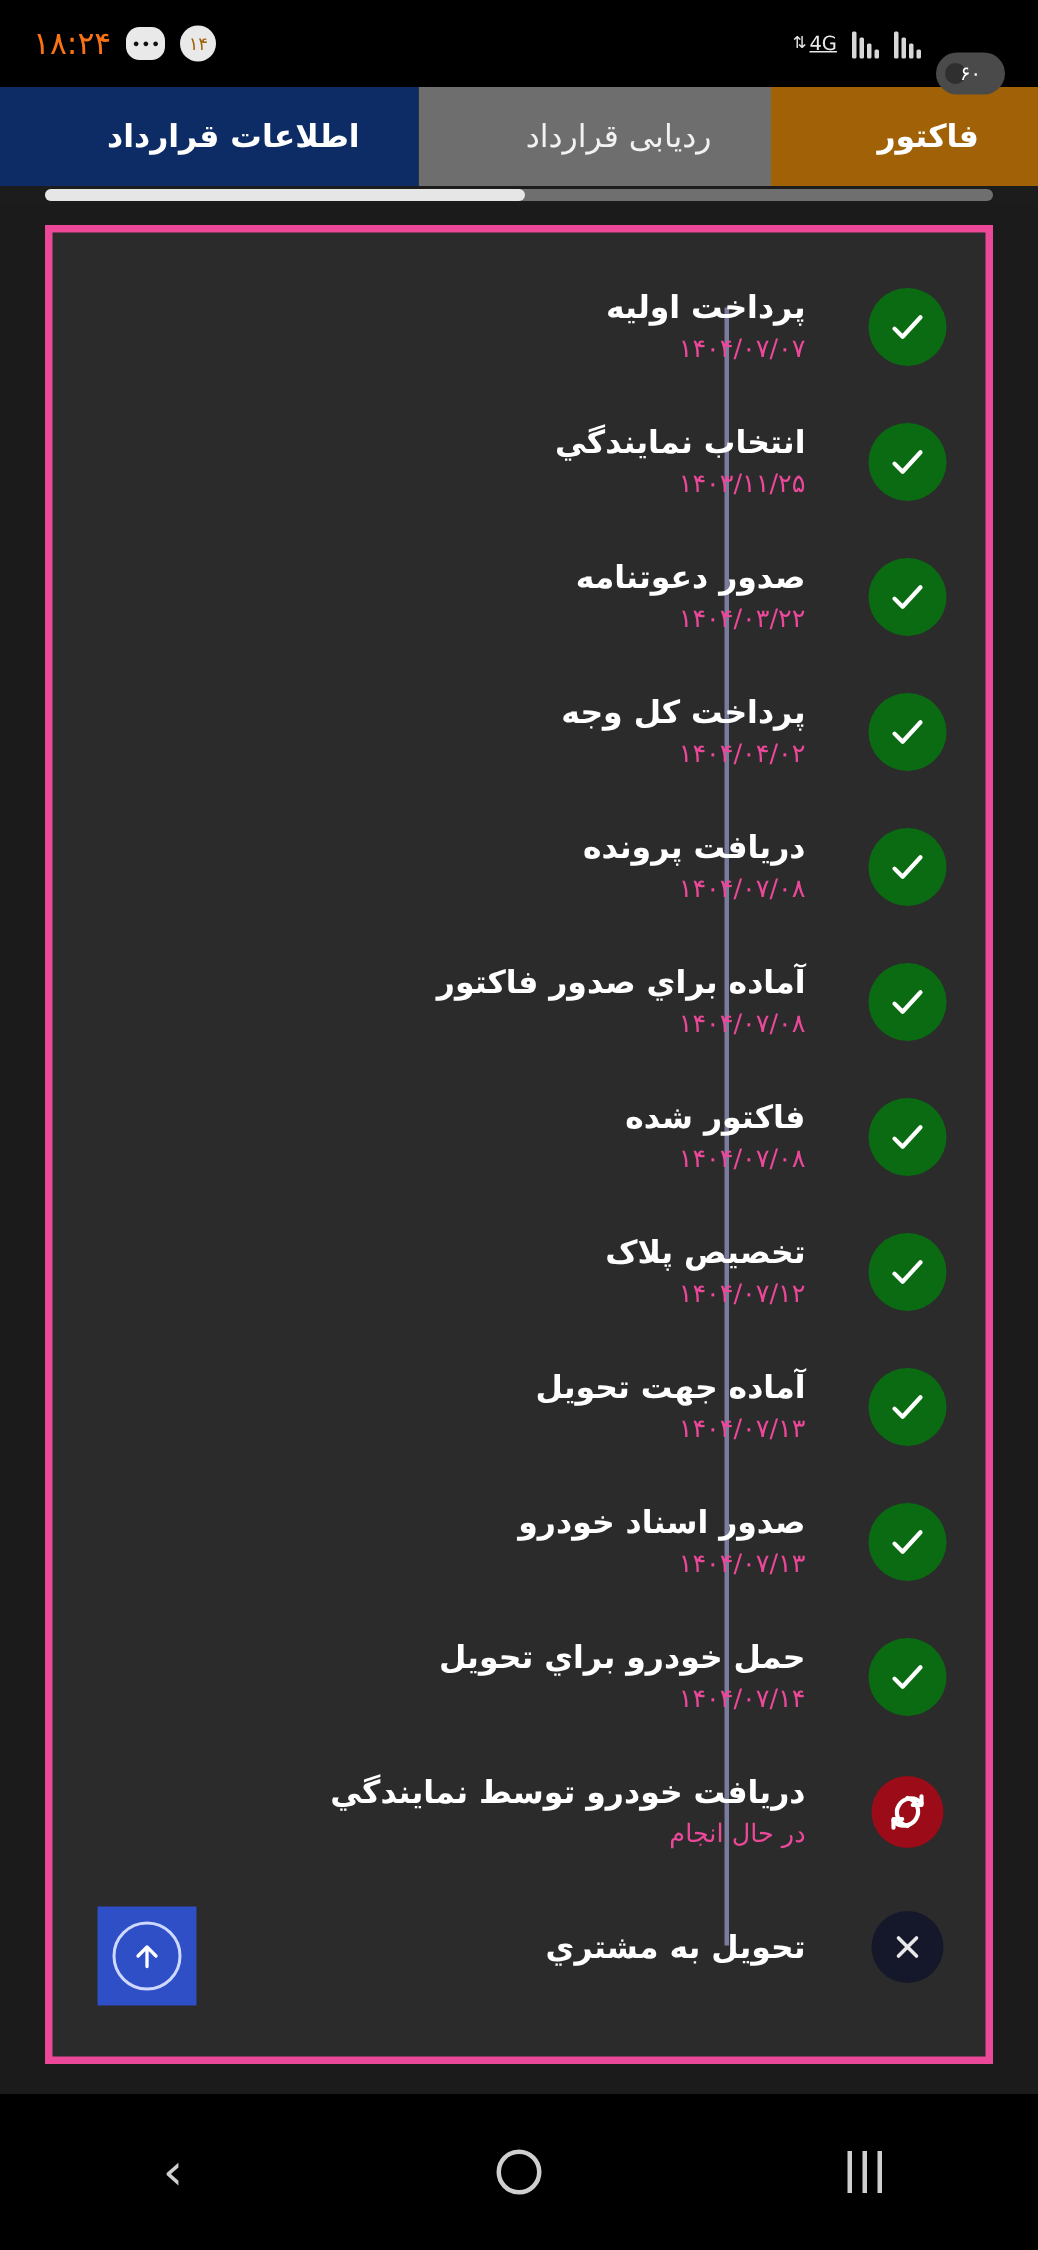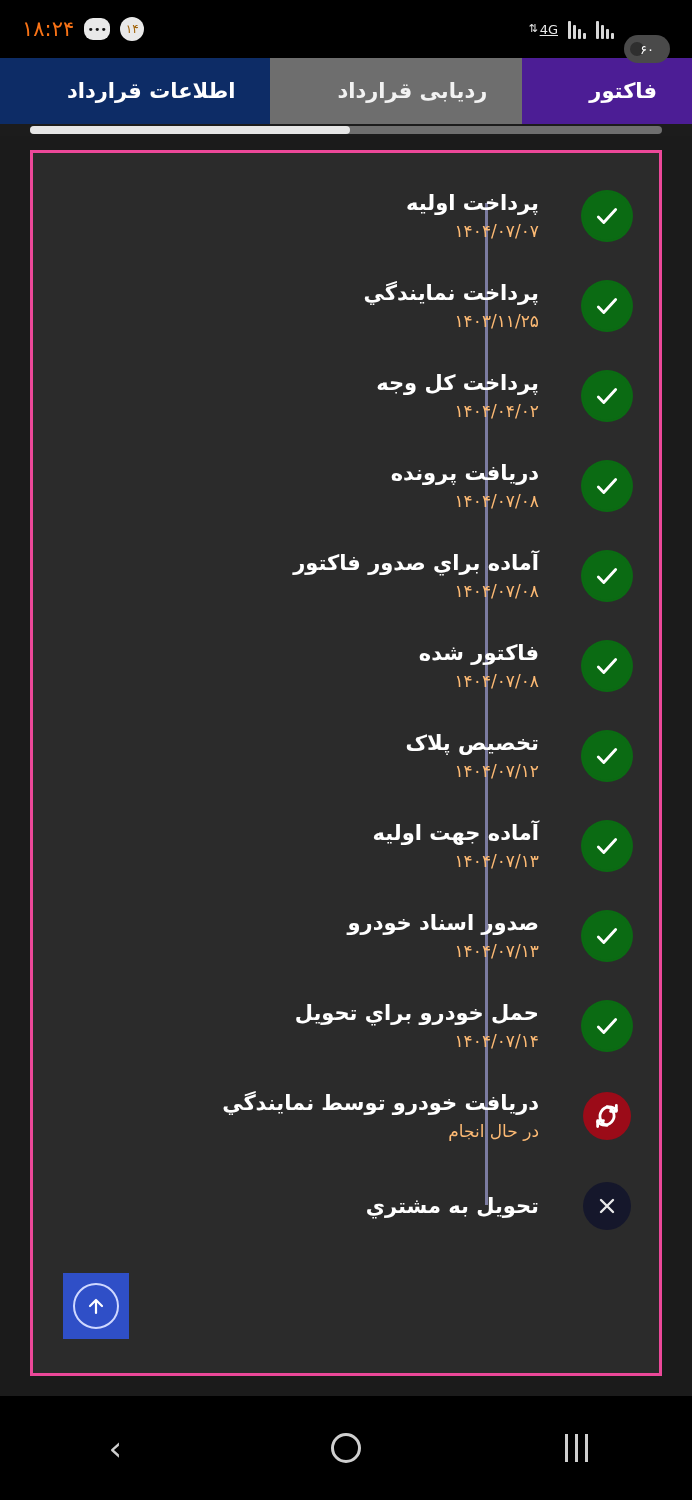--- a/index.html
+++ b/index.html
@@ -88,22 +88,22 @@
   .tab {
     flex: 1 1 auto;
     display: flex; align-items: center; justify-content: center;
     font-size: 21px;
     color: #ffffff;
     background: #14243f;
     font-weight: bold;
     padding-left: 32px;
   }
   .tab.active { background: #0d2c66; }
-  .tab.middle { background: #6e6e6e; color: #f2f2f2; font-weight: bold;}
-  .tab.left { background: #4c1d95; }
+  .tab.middle { background: #6e6e6e; color: #f2f2f2; font-weight: normal;}
+  .tab.left { background: #a16207; }
 
   
   .scrollstrip {
     flex: 0 0 12px;
     background: #1c1c1c;
     position: relative;
   }
   .scrollstrip .track {
     position:absolute; left:30px; right:30px; top:2px; height:8px;
     background:#6f6f6f; border-radius:4px;
@@ -116,21 +116,21 @@
   
   .content {
     flex: 1 1 auto;
     background: #1b1b1b;
     padding: 14px 30px 20px 30px;
     position: relative;
     overflow: hidden;
   }
   .card {
     height: 100%;
-    border: 3px solid #ec4899;
+    border: 5px solid #ec4899;
     background: #2b2b2b;
     position: relative;
     padding: 10px 0 0 0;
   }
 
   .timeline {
     position: relative;
     padding: 8px 0 0 0;
   }
   
@@ -160,21 +160,21 @@
     order: 1;
   }
   .row .title {
     color: #ffffff;
     font-size: 21px;
     font-weight: bold;
     line-height: 30px;
     white-space: nowrap;
   }
   .row .date {
-    color: #fdba74;
+    color: #ec4899;
     font-size: 17px;
     line-height: 26px;
     direction: rtl;
   }
   .row .marker {
     order: 0;
     width: 120px;
     display: flex;
     align-items: center;
     justify-content: flex-start;
@@ -297,25 +297,38 @@
 
         <div class="row">
           <div class="marker">
             <div class="bullet done">
               <svg width="26" height="26" viewBox="0 0 24 24">
                   <path d="M4 13 L9 18 L20 6" fill="none" stroke="#fff" stroke-width="2.6" stroke-linecap="round" stroke-linejoin="round"></path>
                 </svg>
             </div>
           </div>
           <div class="texts">
-            <div class="title">پرداخت نمايندگي</div>
+            <div class="title">انتخاب نمايندگي</div>
             <div class="date">۱۴۰۳/۱۱/۲۵</div>
           </div>
         </div>
 
+        <div class="row">
+          <div class="marker">
+            <div class="bullet done">
+              <svg width="26" height="26" viewBox="0 0 24 24">
+                  <path d="M4 13 L9 18 L20 6" fill="none" stroke="#fff" stroke-width="2.6" stroke-linecap="round" stroke-linejoin="round"></path>
+                </svg>
+            </div>
+          </div>
+          <div class="texts">
+            <div class="title">صدور دعوتنامه</div>
+            <div class="date">۱۴۰۴/۰۳/۲۲</div>
+          </div>
+        </div>
 
         <div class="row">
           <div class="marker">
             <div class="bullet done">
               <svg width="26" height="26" viewBox="0 0 24 24">
                   <path d="M4 13 L9 18 L20 6" fill="none" stroke="#fff" stroke-width="2.6" stroke-linecap="round" stroke-linejoin="round"></path>
                 </svg>
             </div>
           </div>
           <div class="texts">
@@ -382,21 +395,21 @@
 
         <div class="row">
           <div class="marker">
             <div class="bullet done">
               <svg width="26" height="26" viewBox="0 0 24 24">
                   <path d="M4 13 L9 18 L20 6" fill="none" stroke="#fff" stroke-width="2.6" stroke-linecap="round" stroke-linejoin="round"></path>
                 </svg>
             </div>
           </div>
           <div class="texts">
-            <div class="title">آماده جهت اولیه</div>
+            <div class="title">آماده جهت تحويل</div>
             <div class="date">۱۴۰۴/۰۷/۱۳</div>
           </div>
         </div>
 
         <div class="row">
           <div class="marker">
             <div class="bullet done">
               <svg width="26" height="26" viewBox="0 0 24 24">
                   <path d="M4 13 L9 18 L20 6" fill="none" stroke="#fff" stroke-width="2.6" stroke-linecap="round" stroke-linejoin="round"></path>
                 </svg>

